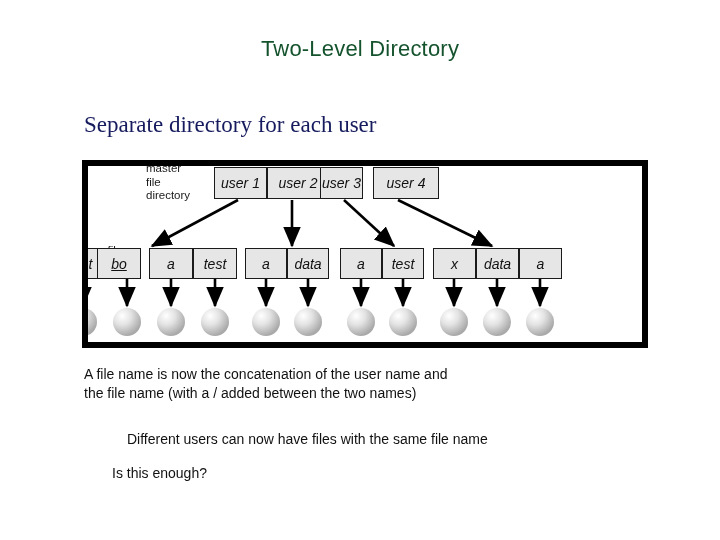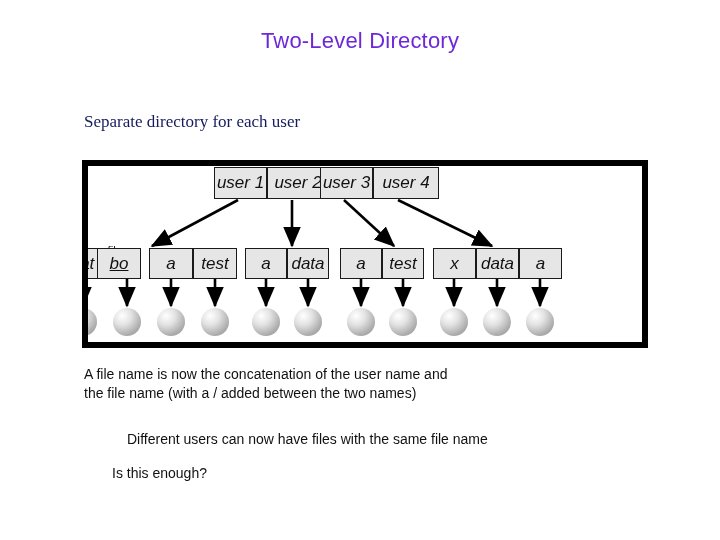--- a/index.html
+++ b/index.html
@@ -12,38 +12,38 @@
     height: 540px;
     position: relative;
     overflow: hidden;
     font-family: "Liberation Sans", sans-serif;
   }
 
   
   #slide-title {
     position: absolute;
     left: 0;
-    top: 28px;
+    top: 36px;
     width: 720px;
     text-align: center;
-    color: #6d28d9;
+    color: #14532d;
     font-family: "Liberation Sans", sans-serif;
     font-size: 22px;
     letter-spacing: 0.2px;
     white-space: nowrap;
   }
 
   
   #slide-subtitle {
     position: absolute;
     left: 84px;
     top: 112px;
     color: #161b5e;
     font-family: "Liberation Serif", serif;
-    font-size: 17px;
+    font-size: 23px;
     white-space: nowrap;
   }
 
   
   #figure-frame {
     position: absolute;
     left: 82px;
     top: 160px;
     width: 566px;
     height: 188px;
@@ -82,21 +82,21 @@
   .lbl-line { display: block; }
 
   
   .cell {
     position: absolute;
     box-sizing: border-box;
     background: #e6e6e6;
     border: 1.4px solid #1a1a1a;
     font-family: "Liberation Sans", sans-serif;
     font-style: italic;
-    font-size: 17px;
+    font-size: 14px;
     color: #111111;
     display: flex;
     align-items: center;
     justify-content: center;
     white-space: nowrap;
   }
   .row-master .cell { height: 32px; top: 7px; }
   .row-user .cell   { height: 31px; top: 88px; }
 
   
@@ -126,30 +126,35 @@
 </head>
 <body>
 
 <div id="slide-title">Two-Level Directory</div>
 
 <div id="slide-subtitle">Separate directory for each user</div>
 
 <div id="figure-frame">
   <div id="figure-inner">
 
+    <div class="diagram-label" id="label-master">
+      <span class="lbl-line">master</span>
+      <span class="lbl-line">file</span>
+      <span class="lbl-line">directory</span>
+    </div>
 
     <div class="diagram-label" id="label-userdir">
       <span class="lbl-line">user  file</span>
       <span class="lbl-line">directory</span>
     </div>
 
     <div class="row-master">
       <div class="cell" style="left:214px; width:53px;">user 1</div>
       <div class="cell" style="left:267px; width:62px;">user 2</div>
-      <div class="cell" style="left:320px; width:53px;">user 3</div>
+      <div class="cell" style="left:320px; width:43px;">user 3</div>
       <div class="cell" style="left:373px; width:66px;">user 4</div>
     </div>
 
     <div class="row-user">
 
       <div class="cell" style="left:61px;  width:44px;">cat</div>
       <div class="cell" style="left:97px; width:44px;text-decoration:underline;">bo</div>
       <div class="cell" style="left:149px; width:44px;">a</div>
       <div class="cell" style="left:193px; width:44px;">test</div>
 

